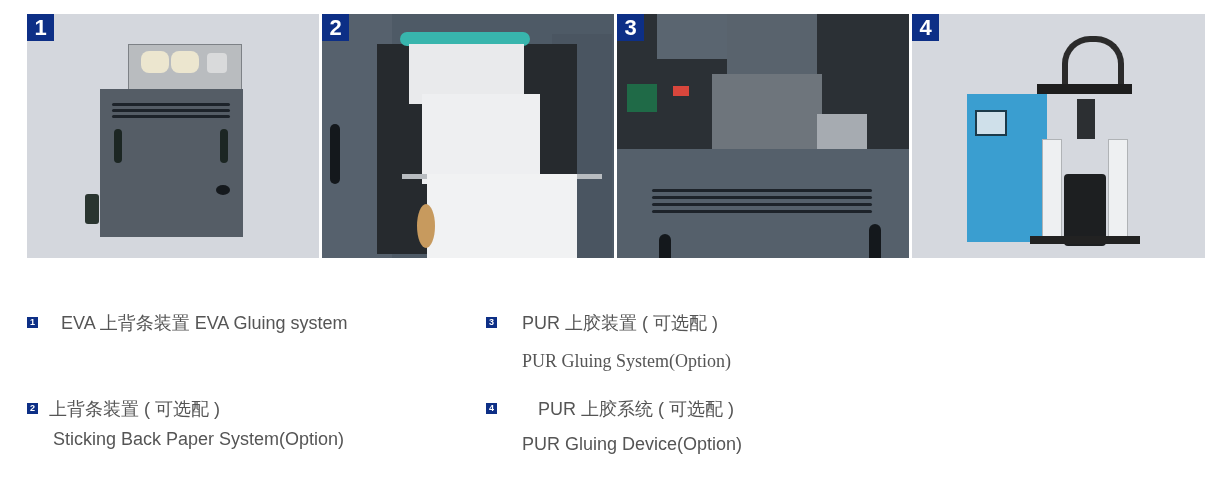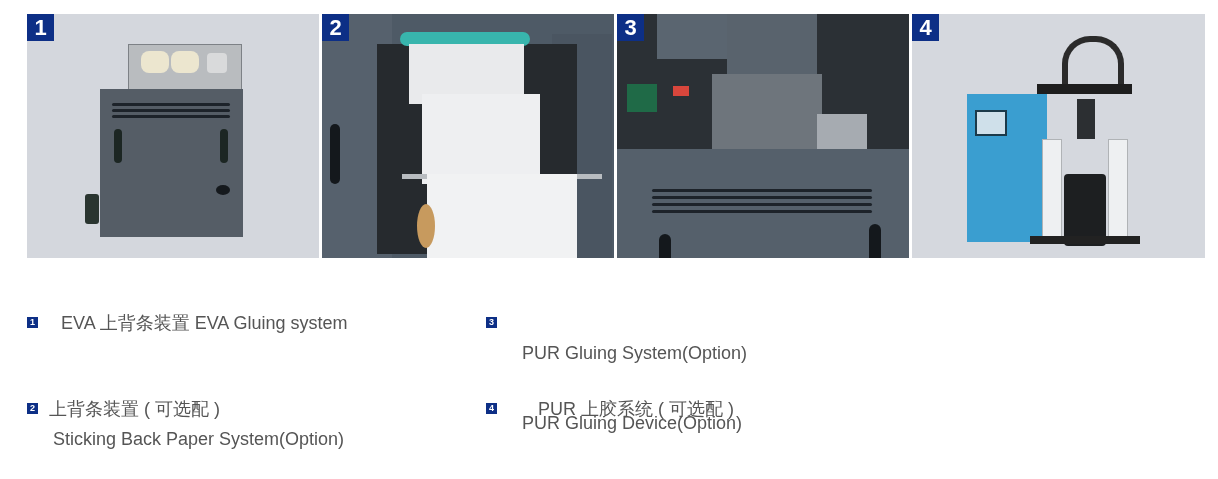--- a/index.html
+++ b/index.html
@@ -91,20 +91,21 @@
 </div>
 
 <div class="legend" style="left:27px;top:396px;width:420px;height:60px;">
   <div class="lb" style="left:0;top:7px;">2</div>
   <div class="lt" style="left:22px;top:0;">上背条装置 ( 可选配 )</div>
   <div class="lt" style="left:26px;top:30px;">Sticking Back Paper System(Option)</div>
 </div>
 
 <div class="legend" style="left:486px;top:310px;width:360px;height:60px;">
   <div class="lb" style="left:0;top:7px;">3</div>
-  <div class="lt" style="left:36px;top:30px;">PUR Gluing System(Option)</div>
+  <div class="lt" style="left:36px;top:0;">PUR 上胶装置 ( 可选配 )</div>
+  <div class="lt" style="left:36px;top:38px;font-family:Liberation Serif, serif;">PUR Gluing System(Option)</div>
 </div>
 
 <div class="legend" style="left:486px;top:396px;width:360px;height:60px;">
   <div class="lb" style="left:0;top:7px;">4</div>
   <div class="lt" style="left:36px;top:0;margin-left:16px;">PUR 上胶系统 ( 可选配 )</div>
-  <div class="lt" style="left:36px;top:14px;text-align:center;">PUR Gluing Device(Option)</div>
+  <div class="lt" style="left:36px;top:35px;text-align:center;">PUR Gluing Device(Option)</div>
 </div>
 
 </body></html>

